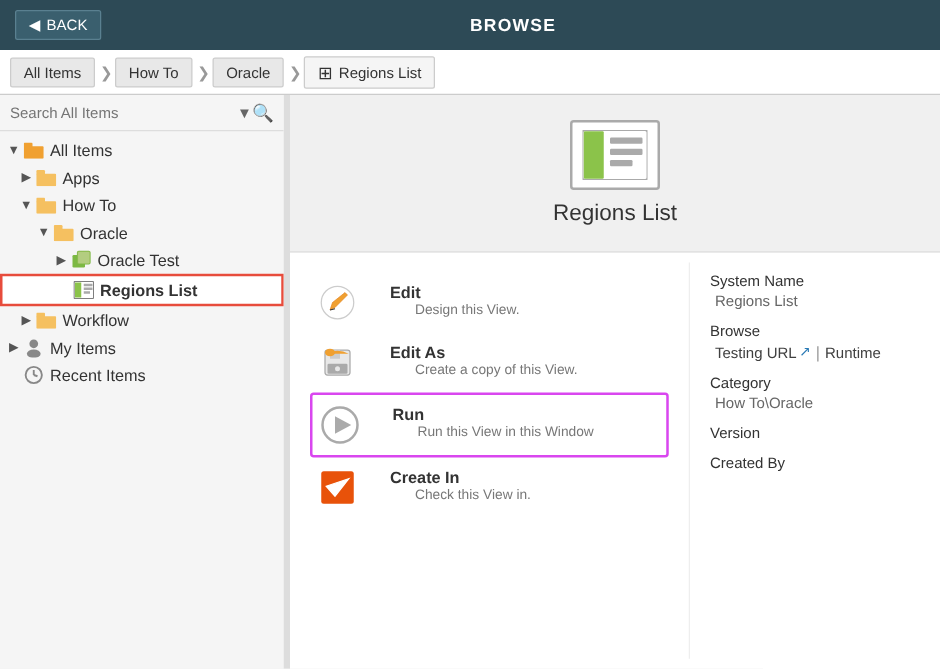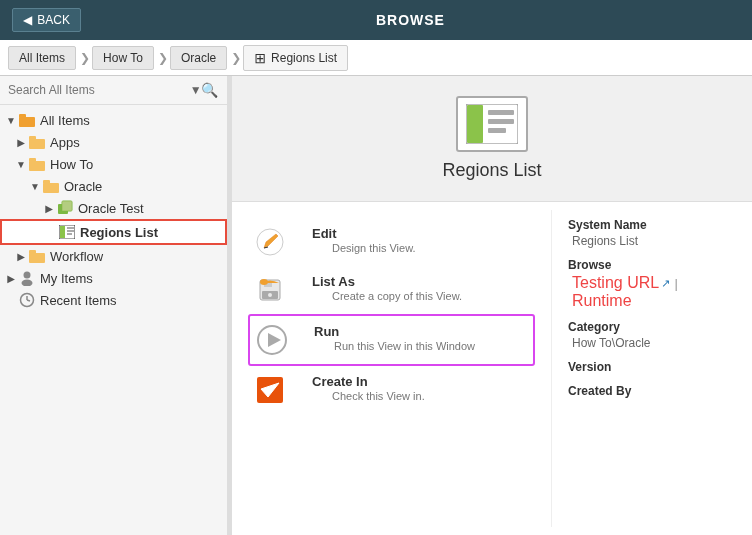--- a/index.html
+++ b/index.html
@@ -234,34 +234,34 @@
     .action-desc {
       font-size: 11px;
       color: #777;
       margin-top: 1px;
       margin-left: 20px;
     }
 
     
     .info-section { margin-bottom: 10px; }
     .info-label {
-      font-weight: bold;
+      font-weight: normal;
       font-size: 12px;
       color: #333;
       margin-bottom: 2px;
     }
     .info-value {
       font-size: 12px;
       color: #666;
       padding-left: 4px;
     }
     .info-link {
-      color: #ef4444;
-      cursor: pointer;
-      font-size: 16px;
+      color: #404040;
+      cursor: pointer;
+      font-size: 12px;
     }
     .info-sep { color: #999; margin: 0 4px; }
 
     
     .resize-handle {
       width: 4px;
       background: #ddd;
       cursor: col-resize;
       flex-shrink: 0;
     }
@@ -452,21 +452,21 @@
             <svg width="28" height="28" viewBox="0 0 28 28">
               <rect x="4" y="4" width="20" height="20" rx="2" fill="#e8e8e8" stroke="#aaa" stroke-width="1"></rect>
               <rect x="8" y="4" width="8" height="7" rx="0" fill="#ccc"></rect>
               <rect x="6" y="15" width="16" height="8" rx="1" fill="#aaa"></rect>
               <circle cx="14" cy="19" r="2" fill="#e8e8e8"></circle>
               <path d="M5 7 Q14 2 23 7" fill="#f0a030" stroke="none"></path>
               <ellipse cx="8" cy="6" rx="4" ry="3" fill="#f0a030"></ellipse>
             </svg>
           </div>
           <div class="action-text">
-            <div class="action-title">List As</div>
+            <div class="action-title">Edit As</div>
             <div class="action-desc">Create a copy of this View.</div>
           </div>
         </div>
 
         <div class="action-item highlighted">
           <div class="action-icon">
             <svg width="32" height="32" viewBox="0 0 32 32">
               <circle cx="16" cy="16" r="14" fill="none" stroke="#aaa" stroke-width="2"></circle>
               <polygon points="12,9 12,23 25,16" fill="#aaa"></polygon>
             </svg>

